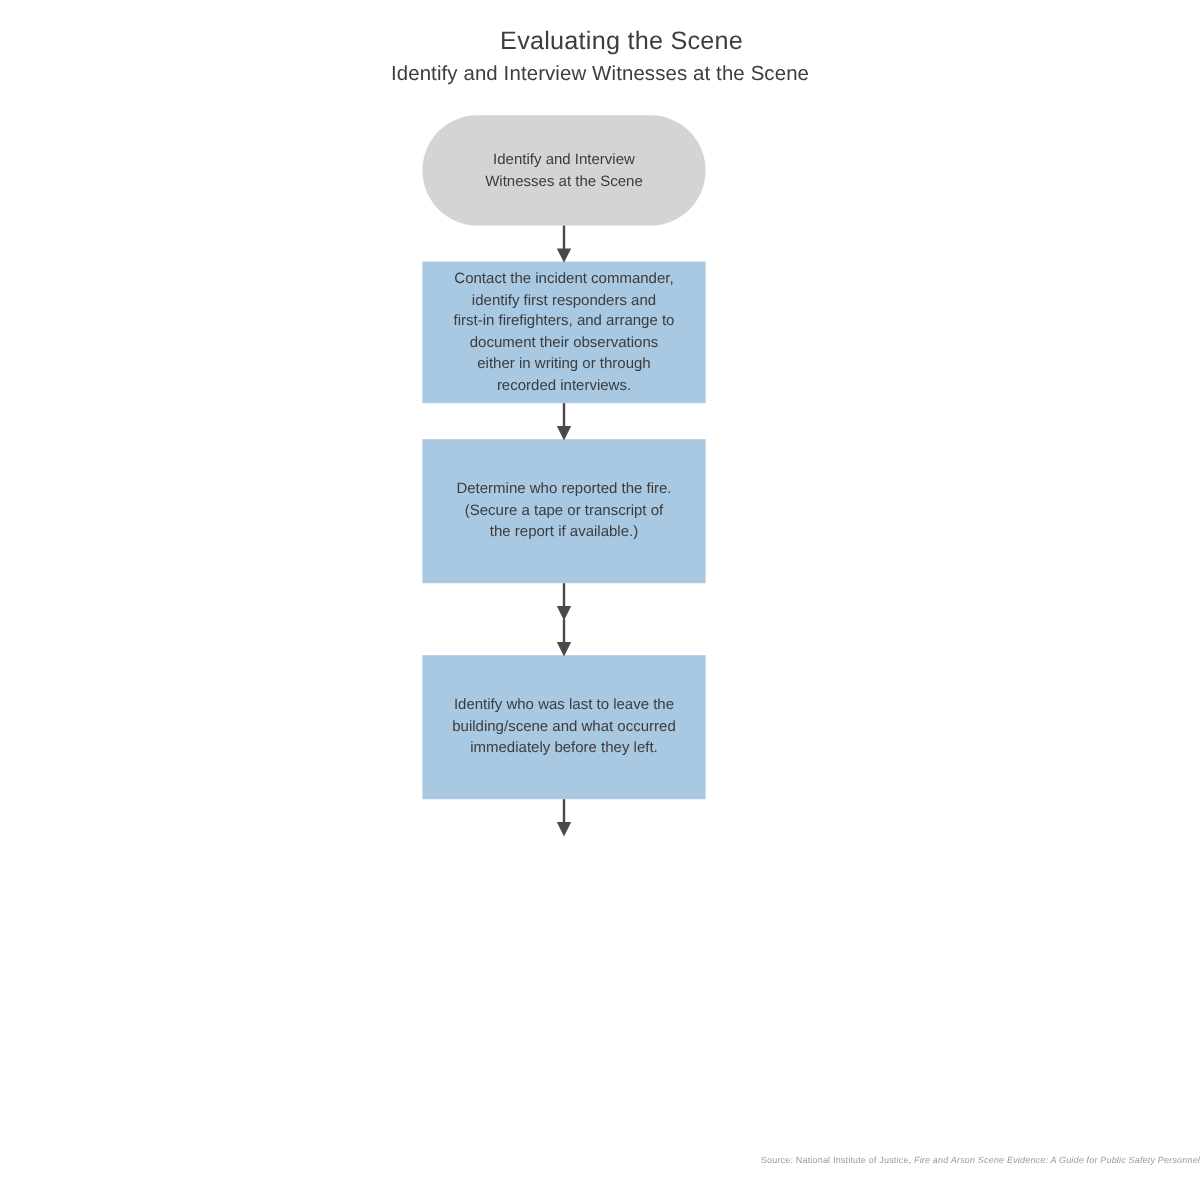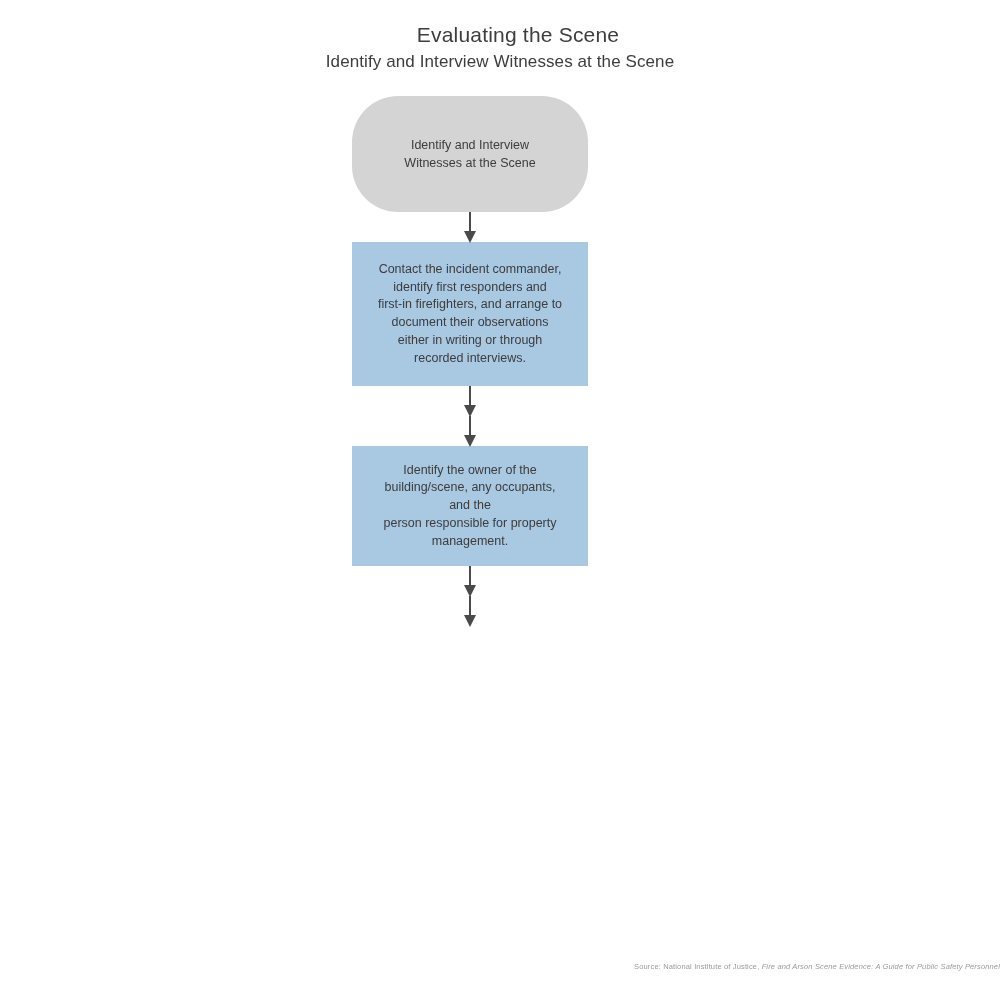--- a/index.html
+++ b/index.html
@@ -43,21 +43,21 @@
   
   .flow {
     position: absolute;
     left: 352px;
     top: 96px;
     width: 236px;
   }
 
   .node-start {
     width: 100%;
-    height: 116px;
+    height: 92px;
     background: #d4d4d4;
     border-radius: 46px;
     display: flex;
     align-items: center;
     justify-content: center;
     box-sizing: border-box;
     padding: 0 16px;
   }
   .node-start .node-text {
     text-align: center;
@@ -77,21 +77,21 @@
     padding: 8px 10px;
   }
   .node-box .node-text {
     text-align: center;
     font-size: 12.5px;
     line-height: 1.42;
     color: #3c3c3c;
     white-space: pre-line;
   }
 
-  .h-118 { height: 144px; }
+  .h-118 { height: 118px; }
   .h-120 { height: 120px; }
 
   
   .connector {
     height: 30px;
     width: 100%;
     position: relative;
   }
   .connector .stem {
     position: absolute;
@@ -155,39 +155,42 @@
 document their observations
 either in writing or through
 recorded interviews.</div>
   </div>
 
   <div class="connector">
     <div class="stem"></div>
     <div class="head"></div>
   </div>
 
-
-  <div class="connector">
-    <div class="stem"></div>
-    <div class="head"></div>
-  </div>
-
   <div class="node-box h-120">
-    <div class="node-text">Identify the owner of the
-building/scene, any occupants,
-and the
-person responsible for property
-management.</div>
-  </div>
-
-  <div class="connector">
-    <div class="stem"></div>
-    <div class="head"></div>
-  </div>
-
+    <div class="node-text">Determine who reported the fire.
+(Secure a tape or transcript of
+the report if available.)</div>
+  </div>
+
+  <div class="connector">
+    <div class="stem"></div>
+    <div class="head"></div>
+  </div>
+
+
+  <div class="connector">
+    <div class="stem"></div>
+    <div class="head"></div>
+  </div>
+
+  <div class="node-box h-120">
+    <div class="node-text">Identify who was last to leave the
+building/scene and what occurred
+immediately before they left.</div>
+  </div>
 
   <div class="connector">
     <div class="stem"></div>
     <div class="head"></div>
   </div>
 
 
 </div>
 
 <div class="source">

